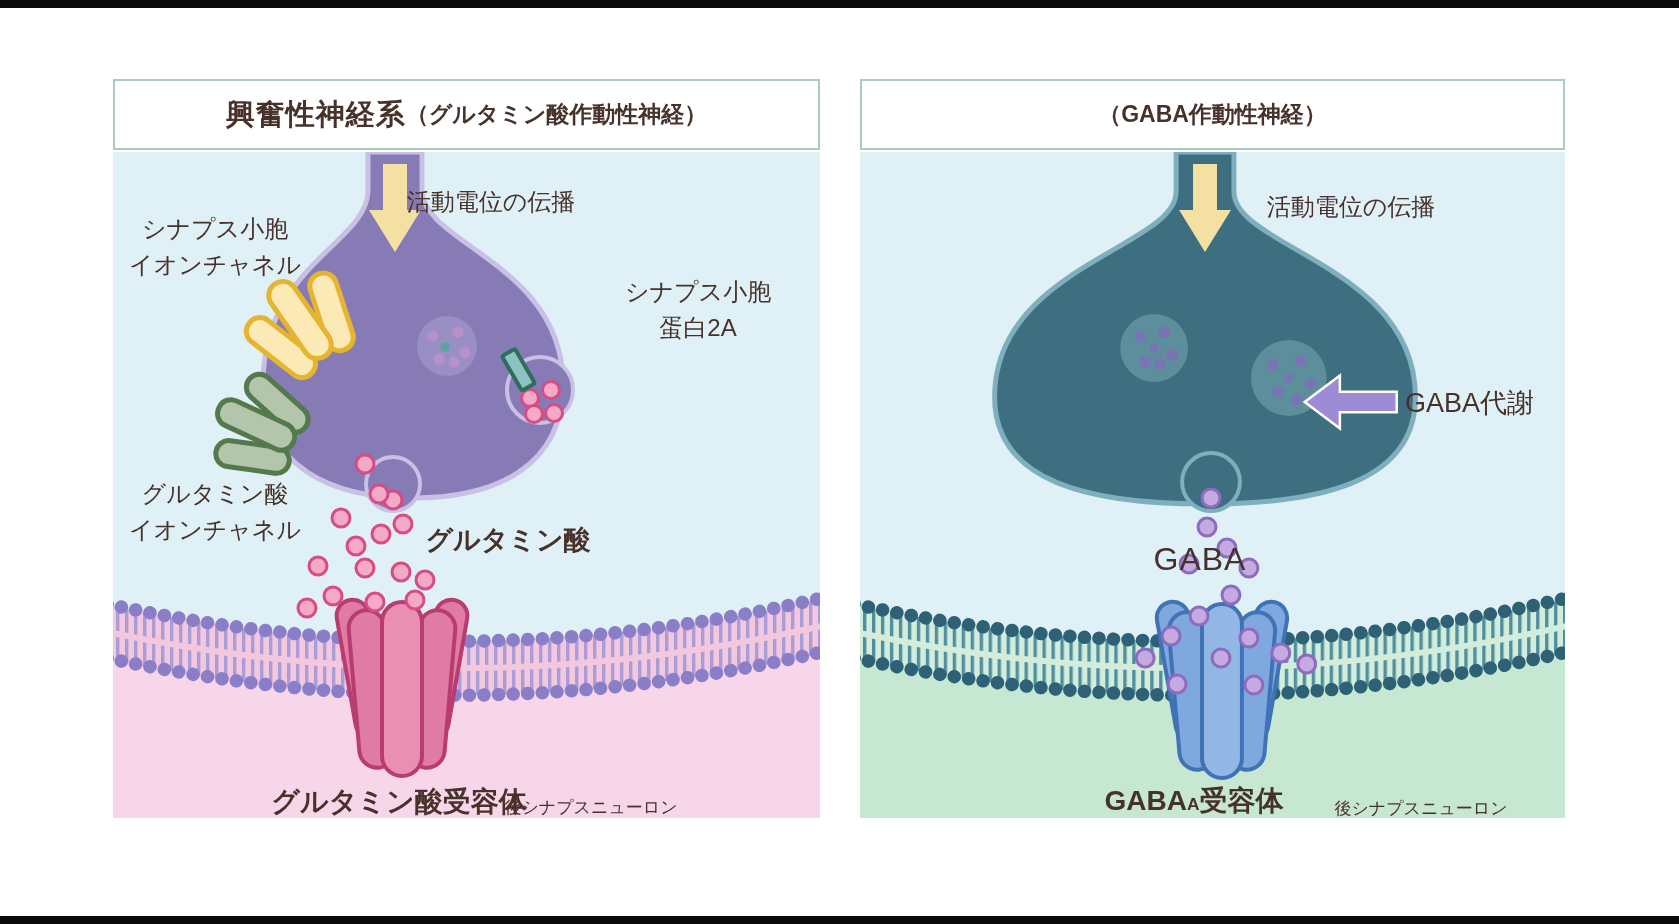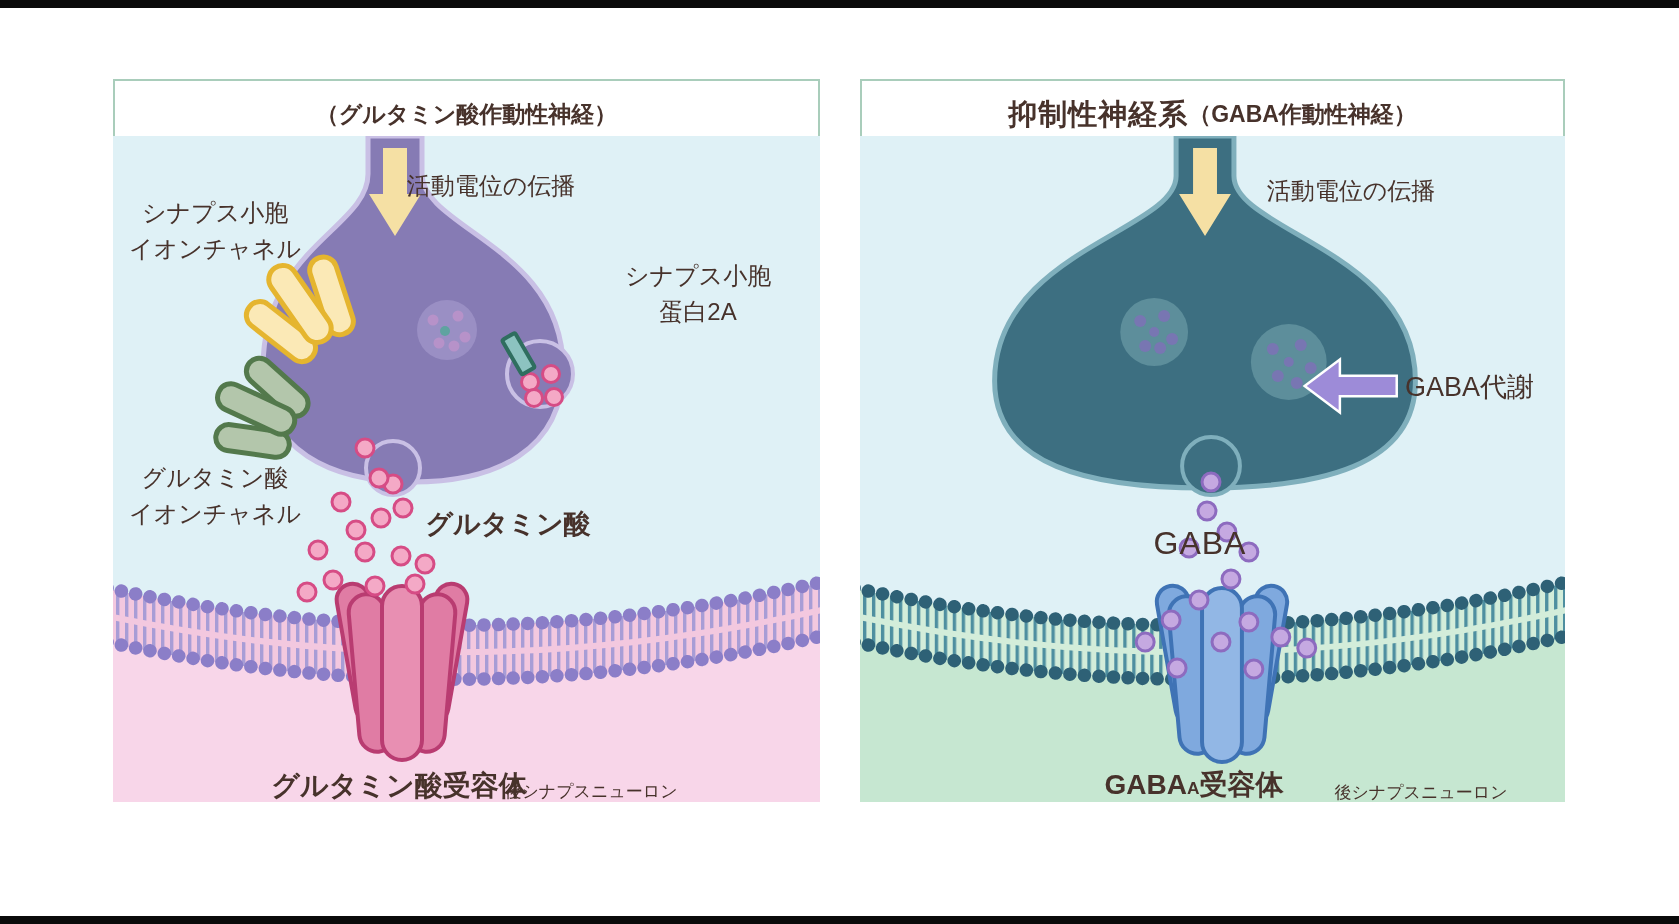--- a/index.html
+++ b/index.html
@@ -7,21 +7,21 @@
        font-family:"Liberation Sans","DejaVu Sans",sans-serif;color:#47322B;}
   .bar{position:absolute;left:0;width:1679px;height:8px;background:#0a0a0a;}
   .bar.top{top:0;} .bar.bottom{top:916px;}
 
   .title-box{position:absolute;top:79px;height:71px;background:#ffffff;
              border:2px solid #A9CDBB;box-sizing:border-box;
              display:flex;align-items:center;justify-content:center;}
   .title-box .t-main{font-weight:bold;font-size:29px;letter-spacing:1px;}
   .title-box .t-sub{font-size:23px;font-weight:bold;}
 
-  .panel{position:absolute;top:136px;height:646px;padding-left:14px;}
+  .panel{position:absolute;top:152px;height:646px;padding-left:14px;}
   .panel svg{position:absolute;left:0;top:0;display:block;}
 
   .lbl{position:absolute;white-space:nowrap;transform:translate(-50%,-50%);
        font-size:24px;line-height:36px;text-align:center;}
   .lbl.bold{font-weight:bold;}
   .lbl.small{font-size:17px;}
   .lbl.big{font-size:32px;letter-spacing:1px;}
   .lbl.nt{font-weight:bold;font-size:27px;}
   .lbl.left-align{transform:translate(0,-50%);text-align:center;}
   .sub-a{font-size:0.62em;vertical-align:baseline;}
@@ -48,20 +48,21 @@
   .sv2a-rect{fill:var(--sv2a_fill);stroke:var(--sv2a_border);stroke-width:4;}
   .garrow{fill:var(--gaba_arrow);stroke:#ffffff;stroke-width:5;paint-order:stroke;}
 </style>
 </head>
 <body>
 
 <div class="bar top"></div>
 <div class="bar bottom"></div>
 
 <div class="title-box" style="left:113px;width:707px;">
+  <span class="t-main">興奮性神経系</span>
     <span class="t-sub">（グルタミン酸作動性神経）</span>
 </div>
 
 <div class="panel p-ex" style="left: 113px; width: 707px; --bg: #DFF1F6; --post: #F8D6E9; --terminal: #867BB4; --terminal_border: #C9C0E5; --m_dots: #8B7EC8; --m_band: #F3C8DF; --m_stripes: #A89DD6; --receptor: #E07CA4; --receptor_hi: #E88FB2; --receptor_border: #B93C71; --nt_fill: #F4A9C6; --nt_border: #D64C85; --arrow: #F5E0A4; --vesicle: #9A8FC4; --vesicle_dot: #B792C9; --sodium_fill: #FBE9B6; --sodium_border: #E5B52F; --calcium_fill: #B3C6AB; --calcium_border: #53794C; --sv2a_fill: #8CC3C0; --sv2a_border: #2F6E5F;">
   <svg width="707" height="666" viewBox="0 0 707 666">
     <defs>
       <pattern id="stripesL" width="9" height="666" patternUnits="userSpaceOnUse">
         <rect class="stripe" x="3" y="0" width="3.4" height="666"></rect>
       </pattern>
     </defs>
@@ -155,21 +156,20 @@
   <div class="lbl" style="left:102px;top:360px;">
     <div>グルタミン酸</div>
     <div>イオンチャネル</div>
   </div>
   <div class="lbl nt" style="left:395px;top:388px;">グルタミン酸</div>
   <div class="lbl bold" style="left:286px;top:650px;font-size:28px;">グルタミン酸受容体</div>
   <div class="lbl small" style="left:478px;top:656px;">後シナプスニューロン</div>
 </div>
 
 <div class="title-box" style="left:860px;width:705px;">
-  <span class="t-main">抑制性神経系</span>
     <span class="t-sub">（GABA作動性神経）</span>
 </div>
 
 <div class="panel p-in" style="left: 860px; width: 705px; --bg: #DFF1F6; --post: #C6E7D1; --terminal: #3D6F81; --terminal_border: #7FAFBC; --m_dots: #2E6176; --m_band: #D3EDDA; --m_stripes: #4E8FA0; --receptor: #7FA9DE; --receptor_hi: #92B7E5; --receptor_border: #3F73B5; --nt_fill: #C5A9E1; --nt_border: #8D6BBF; --arrow: #F5E0A4; --vesicle: #5D8E9B; --vesicle_dot: #7876B2; --gaba_arrow: #9D8BD8;">
   <svg width="705" height="666" viewBox="0 0 707 666" preserveAspectRatio="none">
     <defs>
       <pattern id="stripesR" width="9" height="666" patternUnits="userSpaceOnUse">
         <rect class="stripe" x="3" y="0" width="3.4" height="666"></rect>
       </pattern>
     </defs>

